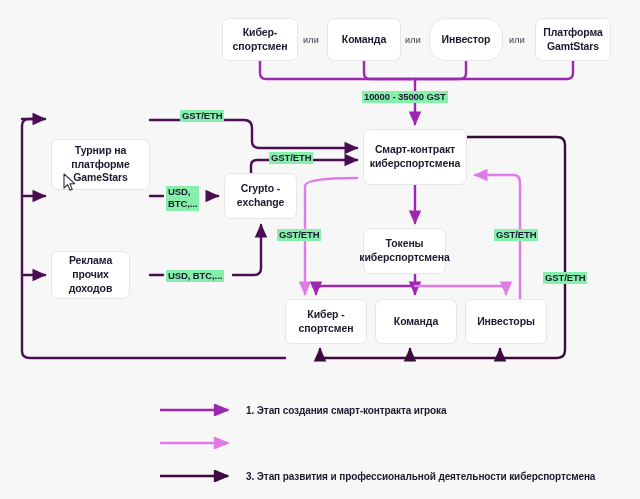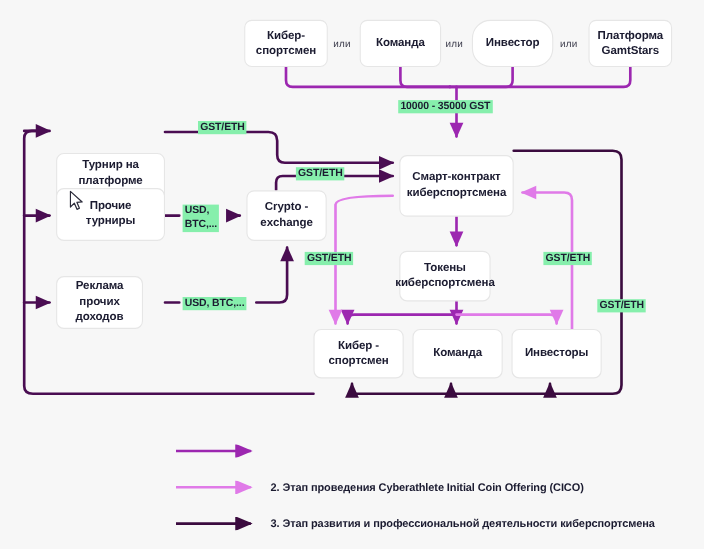--- a/index.html
+++ b/index.html
@@ -147,30 +147,27 @@
   </div>
   <div class="node" style="left: 429px; top: 18px; width: 74px; height: 43px; border-radius: 17px;">
     <span>Инвестор</span>
   </div>
   <div class="node" style="left: 535px; top: 18px; width: 76px; height: 43px;">
     <span>Платформа<br>GamtStars</span>
   </div>
   <div class="node" style="left: 51px; top: 95px; width: 99px; height: 51px; margin-top: 44px;">
     <span>Турнир на<br>платформе<br>GameStars</span>
   </div>
-  <div class="node" style="left: 51px; top: 171px; width: 99px; height: 48px;">
-    <span>Прочие<br>турниры</span>
-  </div>
   <div class="node" style="left: 51px; top: 251px; width: 79px; height: 48px;">
     <span>Реклама<br>прочих доходов</span>
   </div>
   <div class="node" style="left: 224px; top: 173px; width: 73px; height: 46px;">
     <span>Crypto -<br>exchange</span>
   </div>
-  <div class="node" style="left: 363px; top: 129px; width: 104px; height: 56px; margin-top: 12px;">
+  <div class="node" style="left: 363px; top: 129px; width: 104px; height: 56px;">
     <span>Смарт-контракт<br>киберспортсмена</span>
   </div>
   <div class="node" style="left: 363px; top: 228px; width: 83px; height: 46px;">
     <span>Токены<br>киберспортсмена</span>
   </div>
   <div class="node" style="left: 285px; top: 299px; width: 82px; height: 45px;">
     <span>Кибер -<br>спортсмен</span>
   </div>
   <div class="node" style="left: 375px; top: 299px; width: 82px; height: 45px;">
     <span>Команда</span>
@@ -200,31 +197,31 @@
   <div id="legend">
       <div class="legend-row" style="left: 160px; top: 404px;">
         <svg class="legend-arrow" viewBox="0 0 78 12">
           <defs>
             <marker id="lm0" markerWidth="8" markerHeight="8" refX="6.4" refY="3.4" orient="auto">
               <path d="M0.5,0.6 L7.1,3.4 L0.5,6.2 z" fill="#9c27b0"></path>
             </marker>
           </defs>
           <path d="M0,6 L68,6" stroke="#9c27b0" stroke-width="2.4" fill="none" marker-end="url(#lm0)"></path>
         </svg>
+        <span class="legend-text">1. Этап создания смарт-контракта игрока</span>
       </div>
       <div class="legend-row" style="left: 160px; top: 437px;">
         <svg class="legend-arrow" viewBox="0 0 78 12">
           <defs>
             <marker id="lm1" markerWidth="8" markerHeight="8" refX="6.4" refY="3.4" orient="auto">
               <path d="M0.5,0.6 L7.1,3.4 L0.5,6.2 z" fill="#e07ae8"></path>
             </marker>
           </defs>
           <path d="M0,6 L68,6" stroke="#e07ae8" stroke-width="2.4" fill="none" marker-end="url(#lm1)"></path>
         </svg>
-        <span class="legend-text">2. Этап проведения Cyberathlete Initial Coin Offering (CICO)</span>
       </div>
       <div class="legend-row" style="left: 160px; top: 470px; align-items: flex-end;">
         <svg class="legend-arrow" viewBox="0 0 78 12">
           <defs>
             <marker id="lm2" markerWidth="8" markerHeight="8" refX="6.4" refY="3.4" orient="auto">
               <path d="M0.5,0.6 L7.1,3.4 L0.5,6.2 z" fill="#3b0b3f"></path>
             </marker>
           </defs>
           <path d="M0,6 L68,6" stroke="#3b0b3f" stroke-width="2.4" fill="none" marker-end="url(#lm2)"></path>
         </svg>

